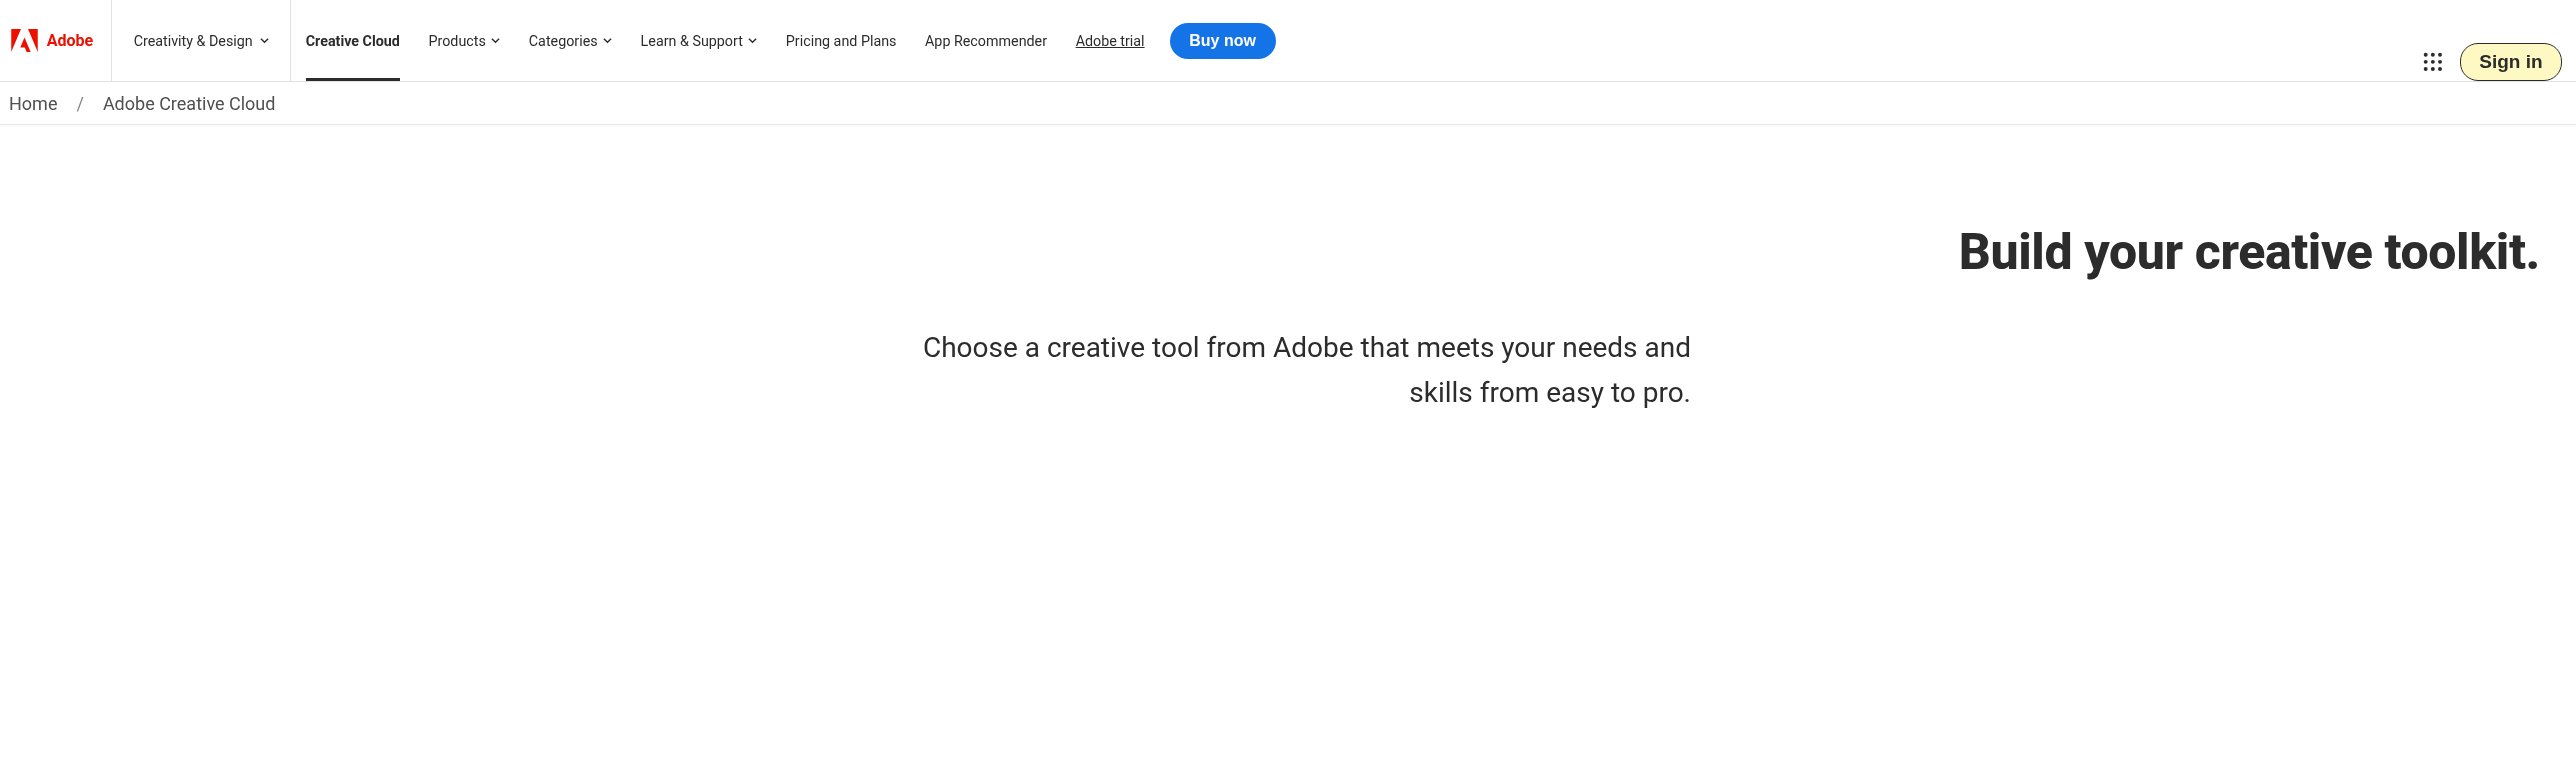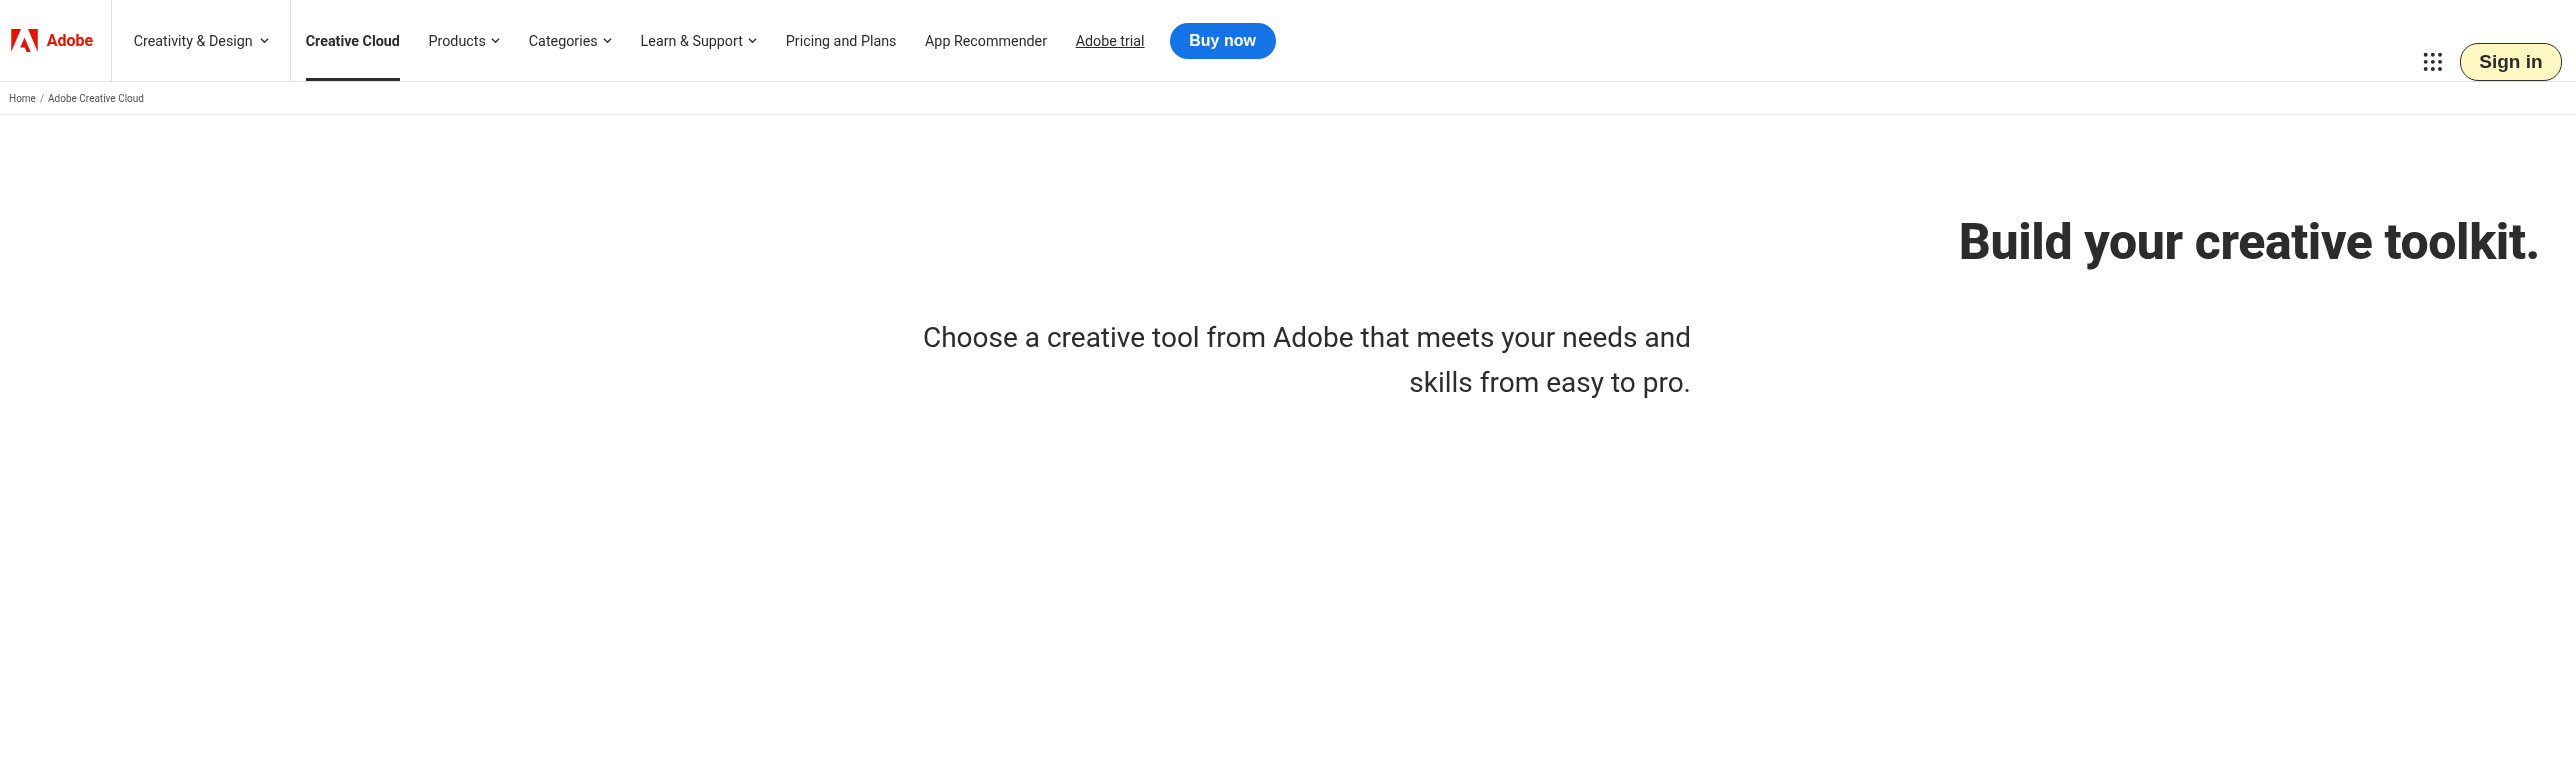--- a/index.html
+++ b/index.html
@@ -129,23 +129,23 @@
       border-radius: 18px;
       padding: 7.2px 18px;
       font-size: 19px;
       font-weight: 700;
       cursor: pointer;
     }
     
     .breadcrumb {
       display: flex;
       align-items: center;
-      gap: 4px;
+      gap: 19px;
       padding: 10.7px 9px;
-      font-size: 10px;
+      font-size: 18px;
       color: #505050;
       border-bottom: 0.9px solid #e8e8e8;
       box-shadow: 0 0.9px 1.8px rgba(0,0,0,0.03);
     }
     
     .breadcrumb-item {
       cursor: pointer;
     }
     
     .breadcrumb-separator {

